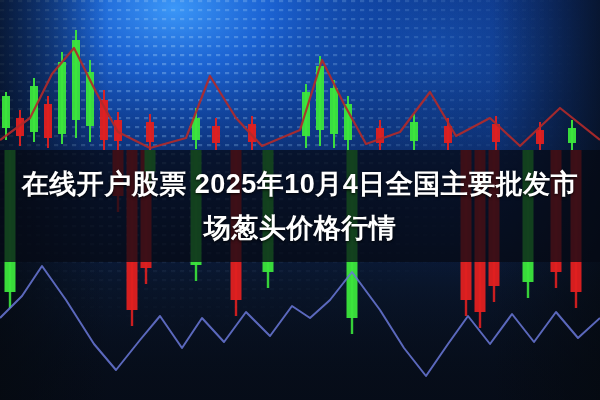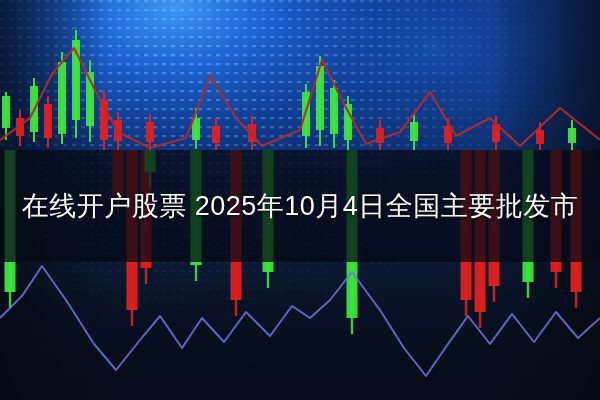--- a/index.html
+++ b/index.html
@@ -36,21 +36,21 @@
     display: flex;
     flex-direction: column;
     align-items: center;
     justify-content: center;
     box-sizing: border-box;
     z-index: 5;
   }
   .title-line {
     color: #ffffff;
     font-size: 27px;
-    font-weight: normal;
+    font-weight: bold;
     line-height: 44px;
     letter-spacing: 0.5px;
     text-align: center;
     white-space: nowrap;
     text-shadow: 0 1px 3px rgba(0,0,0,0.85);
   }
 </style>
 </head>
 <body>
 
@@ -190,15 +190,16 @@
         <line x1="556" y1="150" x2="556" y2="288" stroke="#e02020" stroke-width="2.4" stroke-opacity="0.9"></line>
         <rect x="550.5" y="150" width="11" height="122" fill="#e02020" fill-opacity="0.95"></rect>
         <line x1="576" y1="150" x2="576" y2="308" stroke="#e02020" stroke-width="2.4" stroke-opacity="0.9"></line>
         <rect x="570.5" y="150" width="11" height="142" fill="#e02020" fill-opacity="0.95"></rect>
       </g>
       <polyline points="0,318 22,296 42,266 66,300 94,344 116,370 140,340 160,316 182,348 202,318 224,342 246,312 270,336 292,306 310,318 330,300 352,272 380,310 404,348 426,376 448,344 468,316 490,344 512,314 534,342 556,312 578,338 600,318" fill="none" stroke="#6a78d8" stroke-width="2" stroke-opacity="0.85" stroke-linejoin="round"></polyline>
     </svg>
 
   <div id="title-band">
     <div class="title-line">在线开户股票 2025年10月4日全国主要批发市</div>
+    <div class="title-line">场葱头价格行情</div>
   </div>
 
 </div>
 
 </body></html>

